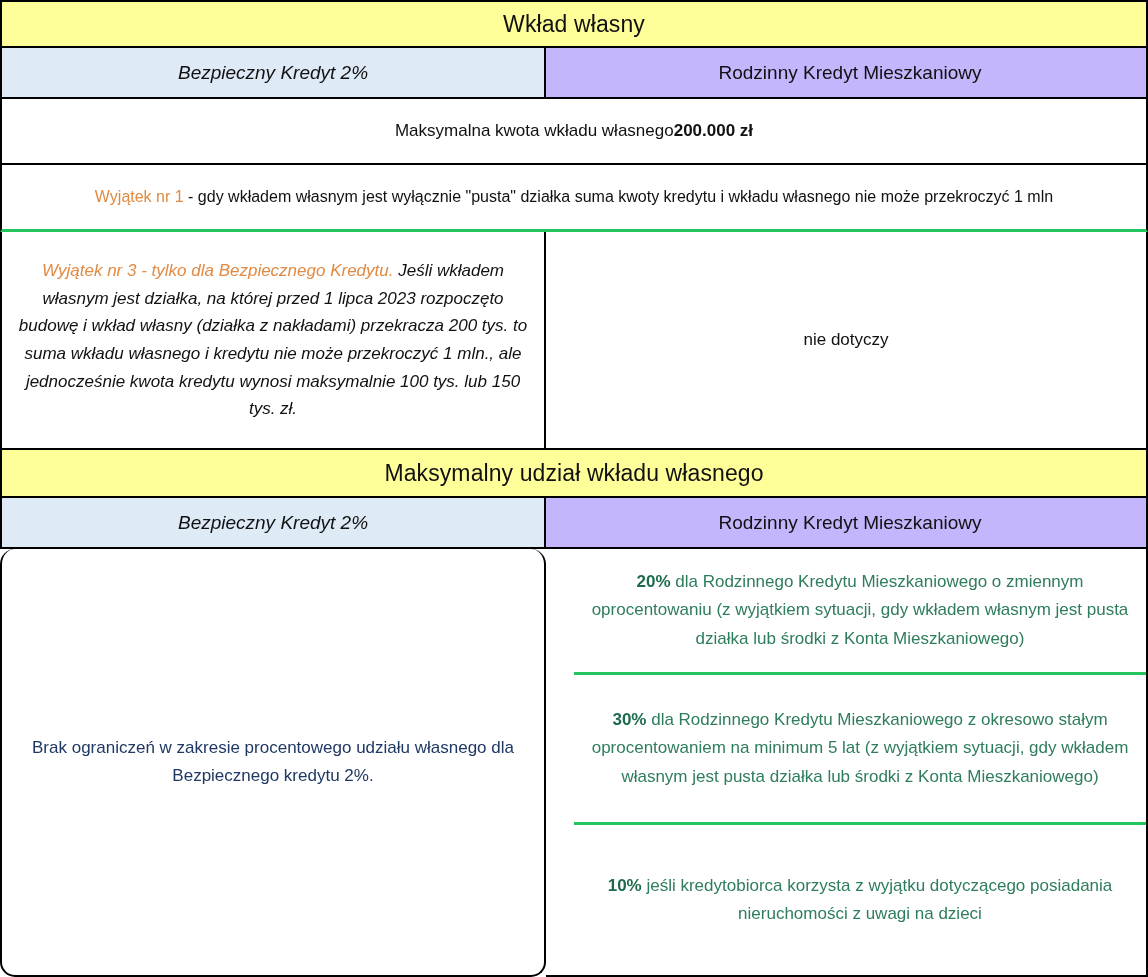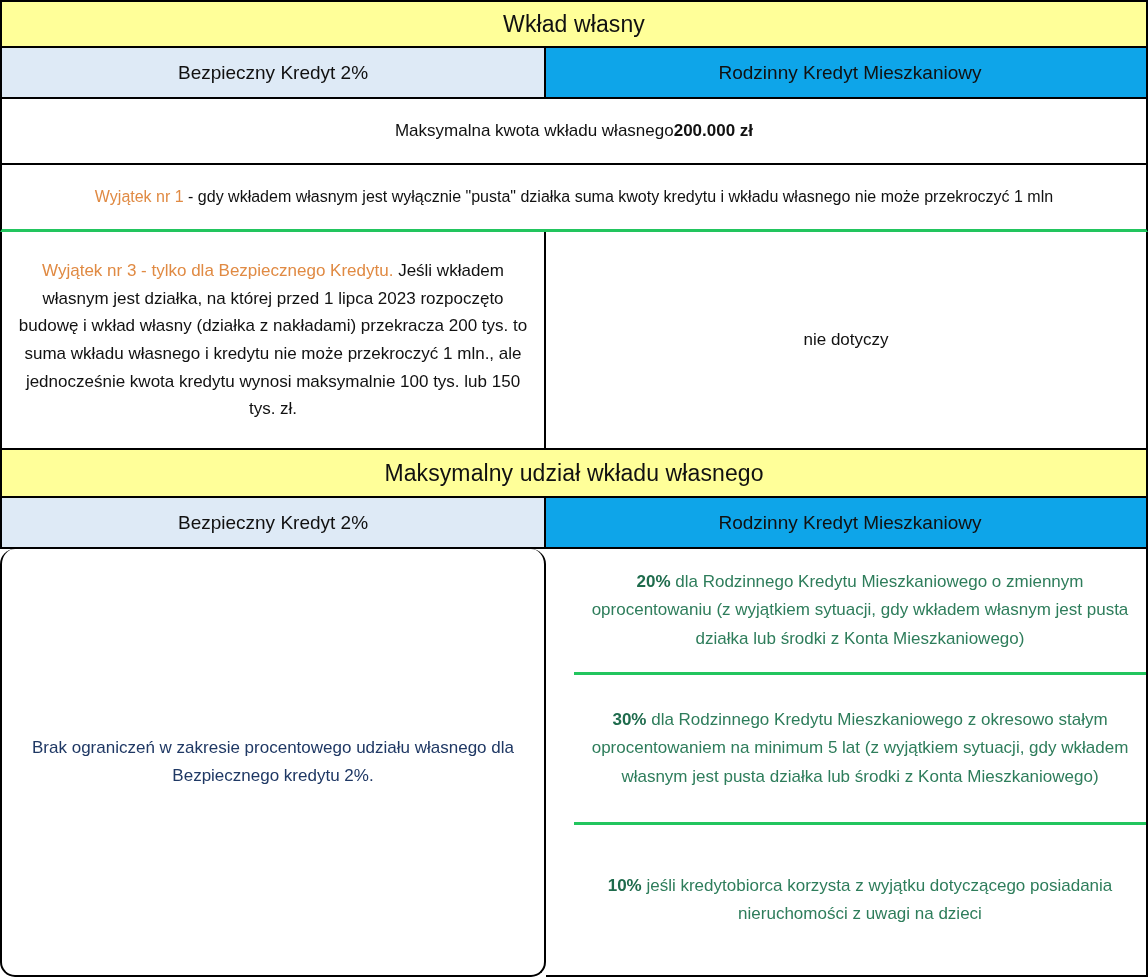--- a/index.html
+++ b/index.html
@@ -31,21 +31,21 @@
     box-sizing: border-box;
   }
   .cell {
     box-sizing: border-box;
     display: flex;
     align-items: center;
     justify-content: center;
     text-align: center;
     padding: 4px 8px;
   }
-  .col-left  { width: 546px; flex: 0 0 546px; }
+  .col-left  { width: 546px; flex: 0 0 546px; font-style: italic; }
   .col-right { width: 602px; flex: 0 0 602px; }
   .col-full  { width: 1148px; flex: 0 0 1148px; }
 
   
   .bt { border-top: 2px solid #000000; }
   .bb { border-bottom: 2px solid #000000; }
   .bl { border-left: 2px solid #000000; }
   .br { border-right: 2px solid #000000; }
   .bb-thin { border-bottom: 3px solid #22c55e; }
 
@@ -58,21 +58,21 @@
     letter-spacing: .1px;
   }
 
   
   .hdr {
     height: 51px;
     font-size: 19px;
     color: #111111;
   }
   .hdr-blue  { background: #deeaf6; }
-  .hdr-green { background: #0ea5e9; padding-left: 16px; }
+  .hdr-green { background: #c4b5fd; padding-left: 16px; }
 
   
   .row-max {
     height: 66px;
     font-size: 17px;
     background: #ffffff;
   }
   .row-max .amount { font-weight: bold; }
 
   .row-exc {

